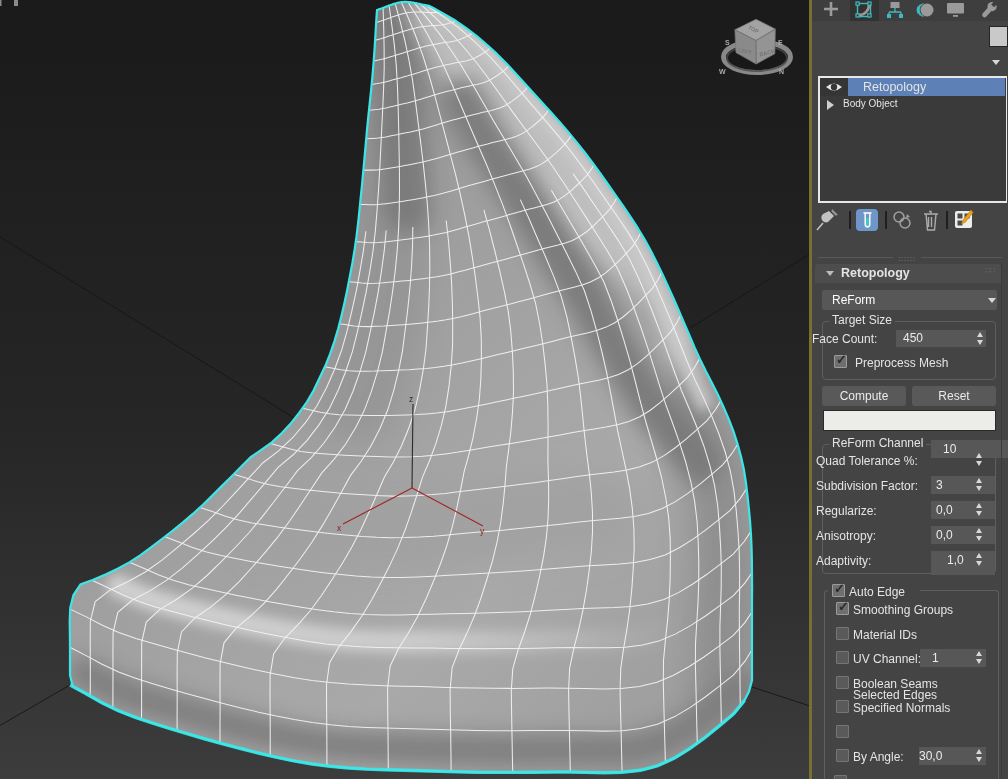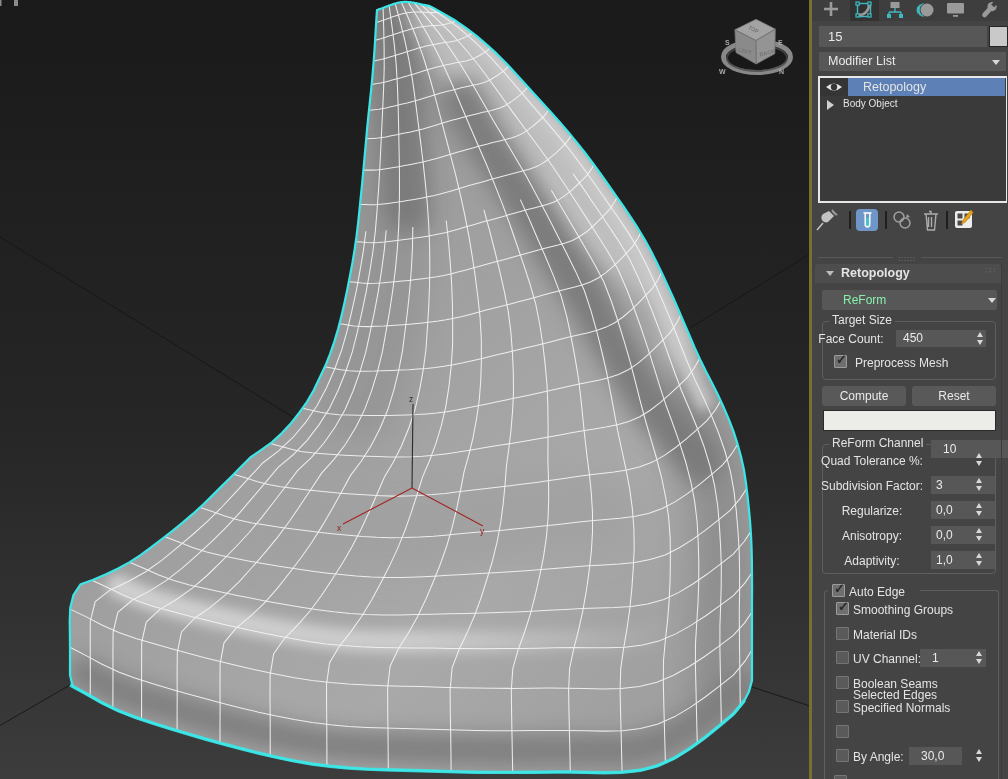--- a/index.html
+++ b/index.html
@@ -8,21 +8,21 @@
 #vpborder{position:absolute;left:809px;top:0;width:3px;height:779px;background:#77702e}
 #panel{position:absolute;left:812px;top:0;width:196px;height:779px;background:#444444;font-size:12px;color:#e4e4e4}
 .abs{position:absolute}
 .field{position:absolute;background:#575757;color:#eaeaea}
 .grpbox{position:absolute;border:1px solid #5f5f5f;border-radius:4px}
 .grplabel{position:absolute;background:#444444;padding:0 3px;color:#e4e4e4}
 .cb{position:absolute;width:13px;height:13px;background:#6f6f6f;border:1px solid #9b9b9b;border-radius:1px}
 .cb.off{background:#5a5a5a;border-color:#757575}
 .ck{position:absolute;font-size:13px;color:#2b2b2b;font-weight:bold;margin:-3px 0 0 0px}
 .lbl{position:absolute;color:#e4e4e4;white-space:nowrap}
-.rlbl{position:absolute;color:#e4e4e4;white-space:nowrap;text-align:center}
+.rlbl{position:absolute;color:#e4e4e4;white-space:nowrap;text-align:left}
 .btn{position:absolute;background:#595959;border-radius:3px;color:#eaeaea;text-align:center}
 .spin{position:absolute;width:10px}
 .spin:before{content:"";position:absolute;left:1px;top:0;border-left:3.5px solid transparent;border-right:3.5px solid transparent;border-bottom:5px solid #d8d8d8}
 .spin:after{content:"";position:absolute;left:1px;top:8px;border-left:3.5px solid transparent;border-right:3.5px solid transparent;border-top:5px solid #d8d8d8}
 </style></head>
 <body>
 <div id="stage">
 <div id="vp"><svg width="810" height="779" viewBox="0 0 810 779" xmlns="http://www.w3.org/2000/svg">
 <defs>
 <linearGradient id="bgg" x1="0" y1="0" x2="0" y2="1">
@@ -189,24 +189,22 @@
       <rect x="0" y="1" width="17" height="10.5" rx="1" fill="#9a9a9a"></rect>
       <rect x="6" y="13" width="5" height="1.8" fill="#9a9a9a"></rect>
     </g>
     <g transform="translate(168,1) rotate(42 9 9)">
       <circle cx="9" cy="4.5" r="4.6" fill="#9a9a9a"></circle>
       <rect x="7" y="-2" width="4" height="5.5" fill="#3e3e3e"></rect>
       <rect x="6.6" y="6" width="4.8" height="12" rx="2.4" fill="#9a9a9a"></rect>
     </g>
   </svg>
 
-  <div class="field" style="left:7px;top:26px;width:168px;height:21px;line-height:21px;font-size:13px;padding-left:9px">15</div>
   <div class="abs" style="left:177px;top:26px;width:19px;height:21px;background:#c9c9c9;border:1px solid #262626"></div>
 
-  <div class="field" style="left:7px;top:52px;width:187px;height:19px;line-height:19px;font-size:12.5px;padding-left:9px">Modifier List</div>
   <div class="abs" style="left:180px;top:60px;border-left:4.5px solid transparent;border-right:4.5px solid transparent;border-top:5.5px solid #d8d8d8"></div>
 
   <div class="abs" style="left:6px;top:76px;width:189px;height:127px;background:#3a3a3a;border:2px solid #e8e8e8;border-right-width:1px"></div>
   <div class="abs" style="left:8px;top:78px;width:28px;height:18px;background:#353535"></div>
   <div class="abs" style="left:36px;top:78px;width:157px;height:18px;background:#5d81b6"></div>
   <svg class="abs" style="left:12px;top:80px" width="20" height="14" viewBox="0 0 20 14">
     <path d="M2,7 Q10,0 18,7 Q10,14 2,7 Z" fill="#e8e8e8"></path>
         <circle cx="10" cy="7" r="3.2" fill="#353535"></circle>
   </svg>
   <div class="lbl" style="left:51px;top:80px;font-size:12.5px">Retopology</div>
@@ -245,21 +243,21 @@
     </g>
   </svg>
   <div class="abs" style="left:6px;top:257px;width:184px;height:1px;background:#585858"></div>
   <div class="abs" style="left:81px;top:254px;width:28px;height:6px;background:#444;color:#909090;font-size:7px;letter-spacing:1px;line-height:3px;text-align:center">......<br>......</div>
 
   <div class="abs" style="left:3px;top:264px;width:186px;height:19px;background:#4d4d4d;border-radius:3px 3px 0 0"></div>
   <div class="abs" style="left:14px;top:271px;border-left:4.5px solid transparent;border-right:4.5px solid transparent;border-top:5.5px solid #bdbdbd"></div>
   <div class="lbl" style="left:29px;top:266px;font-weight:bold;font-size:12.5px">Retopology</div>
   <div class="abs" style="left:173px;top:269px;width:9px;height:9px;color:#6f6f6f;font-size:8px;line-height:3px;letter-spacing:0px">∷∷</div>
 
-  <div class="field" style="left:10px;top:290px;width:175px;height:20px;line-height:20px;border-radius:2px;padding-left:21px;color:#86efac">ReForm</div>
+  <div class="field" style="left:10px;top:290px;width:175px;height:20px;line-height:20px;border-radius:2px;padding-left:10px;color:#ffffff">ReForm</div>
   <div class="abs" style="left:176px;top:298px;border-left:4.5px solid transparent;border-right:4.5px solid transparent;border-top:5.5px solid #d8d8d8"></div>
 
   <div class="grpbox" style="left:10px;top:321px;width:174px;height:59px"></div>
   <div class="grplabel" style="left:17px;top:313px">Target Size</div>
   <div class="rlbl" style="left:0px;top:332px;width:78px">Face Count:</div>
   <div class="field" style="left:84px;top:330px;width:90px;height:17px;line-height:17px;padding-left:7px">450</div>
   <div class="spin" style="left:164px;top:332px;height:14px"></div>
   <div class="cb" style="left:22px;top:355px"></div>
       <div class="ck" style="left:24px;top:355px">✓</div>
   <div class="lbl" style="left:43px;top:356px">Preprocess Mesh</div>
@@ -277,21 +275,21 @@
   <div class="rlbl" style="left:4px;top:479px;width:112px">Subdivision Factor:</div>
   <div class="field" style="left:119px;top:476px;width:64px;height:18px;line-height:18px;padding-left:5px">3</div>
   <div class="spin" style="left:163px;top:478px;height:14px"></div>
   <div class="rlbl" style="left:4px;top:504px;width:112px">Regularize:</div>
   <div class="field" style="left:119px;top:501px;width:64px;height:18px;line-height:18px;padding-left:5px">0,0</div>
   <div class="spin" style="left:163px;top:503px;height:14px"></div>
   <div class="rlbl" style="left:4px;top:529px;width:112px">Anisotropy:</div>
   <div class="field" style="left:119px;top:526px;width:64px;height:18px;line-height:18px;padding-left:5px">0,0</div>
   <div class="spin" style="left:163px;top:528px;height:14px"></div>
   <div class="rlbl" style="left:4px;top:554px;width:112px">Adaptivity:</div>
-  <div class="field" style="left:119px;top:551px;width:64px;height:18px;line-height:18px;padding-left:5px">1,0</div>
+  <div class="field" style="left:119px;top:551px;width:64px;height:24px;line-height:18px;padding-left:16px">1,0</div>
   <div class="spin" style="left:163px;top:553px;height:14px"></div>
 
   <div class="grpbox" style="left:12px;top:590px;width:175px;height:200px;border-bottom:none"></div>
   <div class="abs" style="left:16px;top:583px;width:92px;height:16px;background:#444"></div>
   <div class="cb" style="left:20px;top:584px"></div>
       <div class="ck" style="left:22px;top:584px">✓</div>
   <div class="lbl" style="left:37px;top:585px">Auto Edge</div>
   <div class="cb" style="left:24px;top:602px"></div>
       <div class="ck" style="left:26px;top:602px">✓</div>
   <div class="lbl" style="left:41px;top:603px">Smoothing Groups</div>
@@ -302,17 +300,17 @@
   <div class="field" style="left:108px;top:649px;width:66px;height:18px;line-height:18px;padding-left:12px">1</div>
   <div class="spin" style="left:163px;top:651px;height:14px"></div>
   <div class="cb off" style="left:24px;top:676px"></div>
   <div class="lbl" style="left:41px;top:677px">Boolean Seams</div>
   <div class="cb off" style="left:24px;top:700px"></div>
   <div class="lbl" style="left:41px;top:701px">Specified Normals</div>
   <div class="cb off" style="left:24px;top:725px"></div>
   <div class="lbl" style="left:41px;top:688px">Selected Edges</div>
   <div class="cb off" style="left:24px;top:749px"></div>
   <div class="lbl" style="left:41px;top:750px">By Angle:</div>
-  <div class="field" style="left:97px;top:747px;width:53px;height:18px;line-height:18px;padding-left:12px">30,0</div>
+  <div class="field" style="left:107px;top:747px;width:67px;height:18px;line-height:18px;">30,0</div>
   <div class="spin" style="left:163px;top:749px;height:14px"></div>
   <div class="cb off" style="left:22px;top:775px"></div>
   <div class="abs" style="left:189px;top:264px;width:1px;height:515px;background:#3c3c3c"></div>
 </div>
 </div>
 </body></html>

